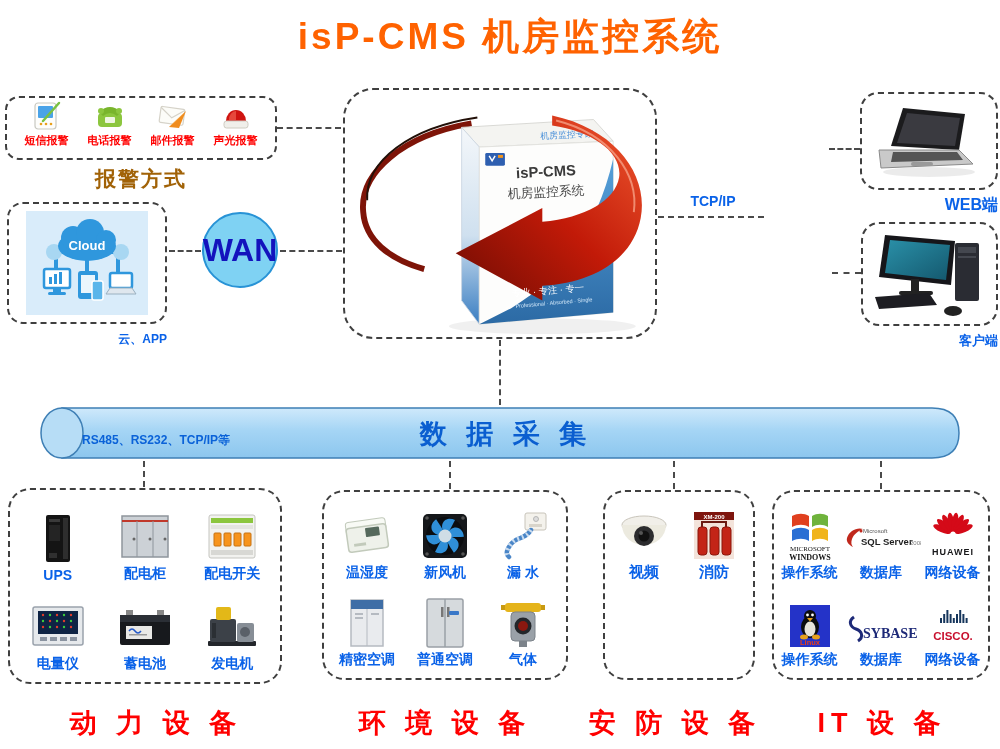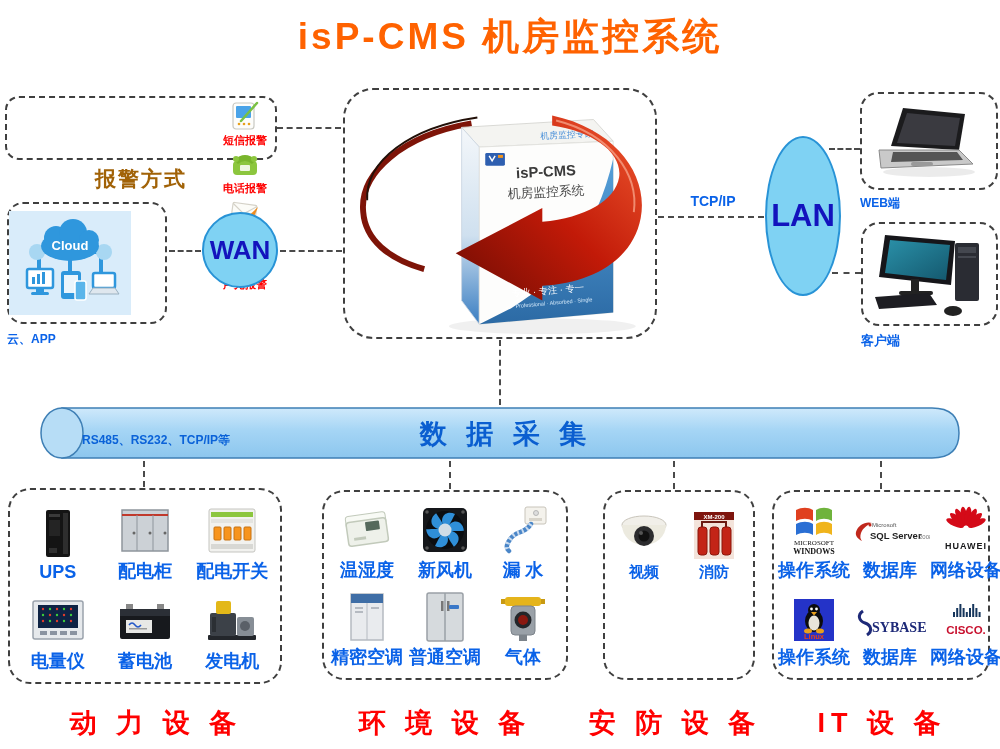--- a/index.html
+++ b/index.html
@@ -9,70 +9,70 @@
   .abs { position:absolute; }
   .dashed { position:absolute; border:2px dashed #3f3f3f; border-radius:18px; }
   .dash-h { position:absolute; height:0; border-top:2px dashed #4a4a4a; }
   .dash-v { position:absolute; width:0; border-left:2px dashed #4a4a4a; }
 
   .page-title { position:absolute; top:12px; left:0; width:100%; text-align:center;
                 color:#ff6200; font-size:37px; font-weight:bold; letter-spacing:3px;padding-left:20px; }
 
   
   .alarm-box { left:5px; top:96px; width:272px; height:64px; border-radius:14px;
-               display:flex; align-items:flex-end; justify-content:space-around; padding:2px 8px;flex-direction:column; }
+               display:flex; align-items:flex-start; justify-content:space-around; padding:2px 8px; }
   .alarm-item { display:flex; flex-direction:column; align-items:center; }
   .alarm-ico { width:32px; height:32px; }
   .alarm-lbl { color:#ff0000; font-weight:bold; font-size:11px; margin-top:1px; white-space:nowrap; }
   .alarm-caption { left:5px; top:165px; width:272px; text-align:center; color:#a16207;
                    font-size:21px; font-weight:bold; letter-spacing:2px; }
 
   
   .cloud-box { left:7px; top:202px; width:160px; height:122px; border-radius:16px;
-               display:flex; align-items:center; }
-  .cloud-caption { left:7px; top:331px; width:160px; text-align:left; color:#0a62e8;
+               display:flex; align-items:center; justify-content:center; }
+  .cloud-caption { left:7px; top:331px; width:160px; text-align:right; color:#0a62e8;
                    font-size:12px; font-weight:bold; }
 
   
   .node { position:absolute; background:#7fd2f3; border:2px solid #2893d6; color:#1313bd;
           display:flex; align-items:center; justify-content:center; font-weight:bold; }
-  .wan-node { left:202px; top:212px; width:76px; height:76px; border-radius:50%; font-size:26px; }
+  .wan-node { left:202px; top:212px; width:76px; height:76px; border-radius:50%; font-size:32px; }
   .lan-node { left:765px; top:136px; width:76px; height:160px; border-radius:50%; font-size:31px; }
   .tcpip-label { left:668px; top:193px; width:90px; text-align:center; color:#0a62e8;
                  font-size:14px; font-weight:bold; }
 
   
   .center-box { left:343px; top:88px; width:314px; height:251px; border-radius:30px; }
   .center-box svg { position:absolute; left:0; top:0; }
 
   
   .web-box { left:860px; top:92px; width:138px; height:98px; border-radius:18px;
              display:flex; align-items:center; justify-content:center; }
-  .web-caption { left:860px; top:195px; width:138px; text-align:left; color:#0a62e8;
-                 font-size:12px; font-weight:bold; }
+  .web-caption { left:860px; top:195px; width:138px; text-align:right; color:#0a62e8;
+                 font-size:16px; font-weight:bold; }
   .client-box { left:861px; top:222px; width:137px; height:104px; border-radius:18px;
                 display:flex; align-items:center; justify-content:center; }
-  .client-caption { left:861px; top:332px; width:137px; text-align:left; color:#0a62e8;
+  .client-caption { left:861px; top:332px; width:137px; text-align:right; color:#0a62e8;
                     font-size:13px; font-weight:bold; }
 
   
   .pipe { left:38px; top:406px; width:924px; height:54px; }
 
   
   .grid3 { display:grid; grid-template-columns:repeat(3,1fr); grid-template-rows:1fr 1fr;
            width:100%; height:100%; padding:6px 4px; }
   .grid2 { display:grid; grid-template-columns:repeat(2,1fr); grid-template-rows:1fr 1fr;
            width:100%; height:100%; padding:6px 4px; }
   .dev { display:flex; flex-direction:column; align-items:center; justify-content:flex-end; padding-bottom:3px; }
   .dev svg { display:block; }
-  .dev-lbl { color:#0a62e8; font-weight:bold; font-size:18px; margin-top:2px; white-space:nowrap; }
+  .dev-lbl { color:#0a62e8; font-weight:bold; font-size:14px; margin-top:2px; white-space:nowrap; }
   .sec .dev-lbl { font-size:15px; }
 
   .g-power { left:8px;  top:488px; width:274px; height:196px; border-radius:22px; }
-  .g-env   { left:322px; top:490px; width:246px; height:190px; border-radius:22px;font-family:Liberation Serif, serif; }
+  .g-env   { left:322px; top:490px; width:246px; height:190px; border-radius:22px; }
   .g-sec   { left:603px; top:490px; width:152px; height:190px; border-radius:22px; }
   .g-it    { left:772px; top:490px; width:218px; height:190px; border-radius:22px; }
 
   .group-caption { position:absolute; top:705px; text-align:center; color:#ff0000;
                    font-size:27px; font-weight:bold; letter-spacing:6px; }
   .cap-power { left:36px;  width:240px; }
   .cap-env   { left:325px; width:240px; }
   .cap-sec   { left:555px; width:240px; }
   .cap-it    { left:762px; width:240px; }
 </style>
@@ -160,21 +160,20 @@
       <rect x="52" y="60" width="20" height="28" rx="3" fill="#2f97dd"></rect>
       <rect x="55" y="64" width="14" height="18" fill="#ffffff" opacity="0.9"></rect>
       <rect x="66" y="70" width="11" height="19" rx="2" fill="#5ab5ea" stroke="#ffffff" stroke-width="1.5"></rect>
       <rect x="84" y="62" width="22" height="15" rx="2" fill="#ffffff" stroke="#2f97dd" stroke-width="2.5"></rect>
       <polygon points="80,83 110,83 106,77 84,77" fill="#dfe7ee" stroke="#9ab0c0" stroke-width="1"></polygon>
     </svg>
   </div>
   <div class="abs cloud-caption">云、APP</div>
 
   <div class="node wan-node">WAN</div>
-  <div class="node lan-node">LAN</div>
   <div class="abs tcpip-label">TCP/IP</div>
 
   <div class="dashed center-box">
     <svg width="310" height="247" viewBox="0 0 314 251">
       <defs>
         <linearGradient id="gRed" x1="1" y1="0" x2="0" y2="1">
           <stop offset="0" stop-color="#f05a30"></stop>
           <stop offset="0.5" stop-color="#c21a08"></stop>
           <stop offset="1" stop-color="#6e0c03"></stop>
         </linearGradient>

